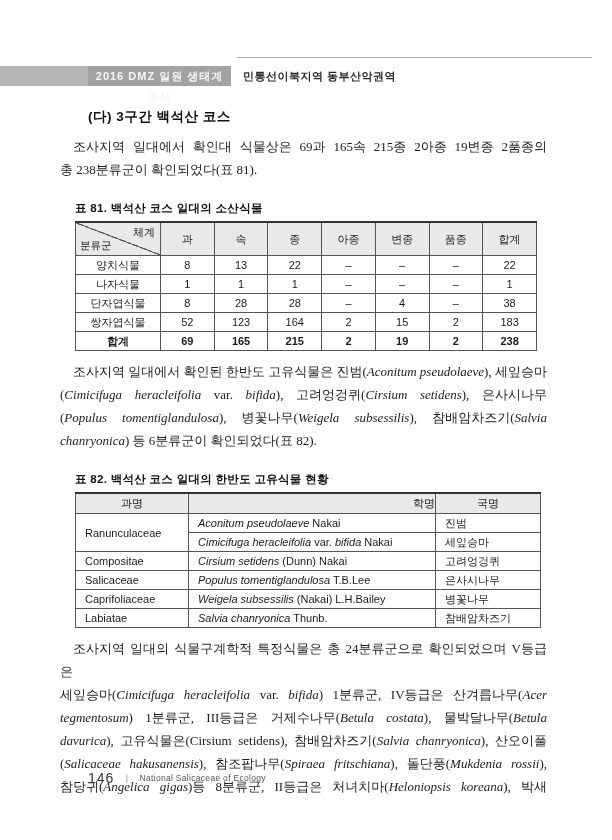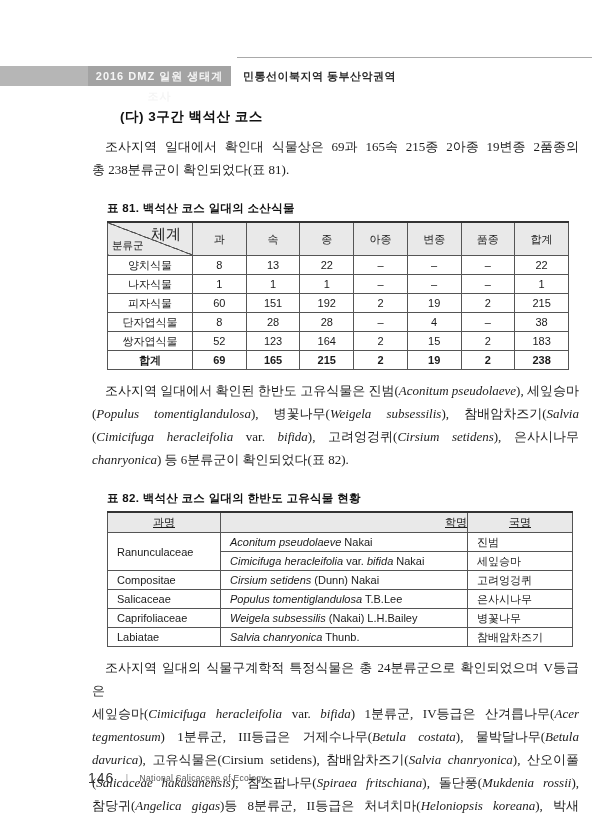--- a/index.html
+++ b/index.html
@@ -14,21 +14,21 @@
   .hdr-badge{
     position:absolute;left:88px;top:66px;width:143px;height:20px;background:#a3a3a3;
     color:#f5f5f5;font-weight:bold;font-size:11px;line-height:20px;text-align:center;
     letter-spacing:1px;
   }
   .hdr-section{
     position:absolute;left:243px;top:66px;height:20px;line-height:20px;
     font-size:11px;font-weight:bold;color:#2b2b2b;letter-spacing:0.5px;
   }
   
-  .content{position:absolute;left:60px;top:108px;width:487px;margin-left:32px;}
+  .content{position:absolute;left:60px;top:108px;width:487px;}
   .heading{
     margin:0 0 0 28px;font-size:13.5px;font-weight:bold;color:#111;
     letter-spacing:0.5px;
   }
   .para{
     margin-top:9px;font-family:"Liberation Serif",serif;font-size:13px;
     line-height:23px;color:#1c1c1c;
   }
   .pline{text-align:justify;text-align-last:justify;white-space:normal;}
   .pline.noj{text-align-last:left;}
@@ -44,27 +44,27 @@
   table{border-top:2px solid #333;border-bottom:1.5px solid #333;}
   th,td{font-size:11px;padding:0;height:18px;text-align:center;color:#1a1a1a;font-weight:normal;}
   thead th{background:#e9e9e9;}
   
   .t81 .diag{
     position:relative;width:84px;height:32px;background-color:#e9e9e9;
     background-image:linear-gradient(to top right,
       transparent calc(50% - 0.6px), #555 calc(50% - 0.6px),
       #555 calc(50% + 0.6px), transparent calc(50% + 0.6px));
   }
-  .t81 .diag .dtop{position:absolute;top:2px;right:11px;font-size:15px;}
+  .t81 .diag .dtop{position:absolute;top:2px;right:5px;font-size:11px;}
   .t81 .diag .dbot{position:absolute;bottom:2px;left:4px;font-size:10.5px;}
   .t81 thead th{height:32px;}
   .t81 tbody tr.total td{font-weight:bold;border-top:1.5px solid #333;}
   
   .t82 td{text-align:left;padding-left:9px;}
-  .t82 th{height:19px;text-decoration:underline;}
+  .t82 th{height:19px;}
   .t82 .c-family{width:112px;}
   .t82 .c-name{width:246px;text-align:right;}
   .t82 .c-korean{width:104px;}
   
   .footer{position:absolute;left:88px;top:769px;white-space:nowrap;}
   .footer .pageno{font-size:14px;color:#333;letter-spacing:1px;}
   .footer .sep{font-size:9px;color:#999;margin:0 7px;vertical-align:2px;}
   .footer .inst{font-size:8.5px;color:#555;letter-spacing:0.3px;vertical-align:2px;}
 </style>
 </head>
@@ -118,30 +118,20 @@
             <td>나자식물</td>
             <td>1</td>
             <td>1</td>
             <td>1</td>
             <td>–</td>
             <td>–</td>
             <td>–</td>
             <td>1</td>
           </tr>
           <tr>
-            <td>피자식물</td>
-            <td>60</td>
-            <td>151</td>
-            <td>192</td>
-            <td>2</td>
-            <td>19</td>
-            <td>2</td>
-            <td>215</td>
-          </tr>
-          <tr>
             <td>단자엽식물</td>
             <td>8</td>
             <td>28</td>
             <td>28</td>
             <td>–</td>
             <td>4</td>
             <td>–</td>
             <td>38</td>
           </tr>
           <tr>
@@ -162,22 +152,22 @@
             <td>2</td>
             <td>19</td>
             <td>2</td>
             <td>238</td>
           </tr>
         </tbody>
     </table>
 
     <div class="para">
         <div class="pline indent"><span>조사지역 일대에서 확인된 한반도 고유식물은 진범(</span><span class="it">Aconitum pseudolaeve</span><span>), 세잎승마</span></div>
+        <div class="pline"><span>(</span><span class="it">Cimicifuga heracleifolia</span><span> var. </span><span class="it">bifida</span><span>), 고려엉겅퀴(</span><span class="it">Cirsium setidens</span><span>), 은사시나무</span></div>
         <div class="pline"><span>(</span><span class="it">Populus tomentiglandulosa</span><span>), 병꽃나무(</span><span class="it">Weigela subsessilis</span><span>), 참배암차즈기(</span><span class="it">Salvia</span></div>
-        <div class="pline"><span>(</span><span class="it">Cimicifuga heracleifolia</span><span> var. </span><span class="it">bifida</span><span>), 고려엉겅퀴(</span><span class="it">Cirsium setidens</span><span>), 은사시나무</span></div>
         <div class="pline noj"><span class="it">chanryonica</span><span>) 등 6분류군이 확인되었다(표 82).</span></div>
       </div>
 
     <div class="tbl-caption">표 82. 백석산 코스 일대의 한반도 고유식물 현황</div>
     <table class="t82">
       <thead>
         <tr>
             <th class="c-family">과명</th>
             <th class="c-name">학명</th>
             <th class="c-korean">국명</th>

